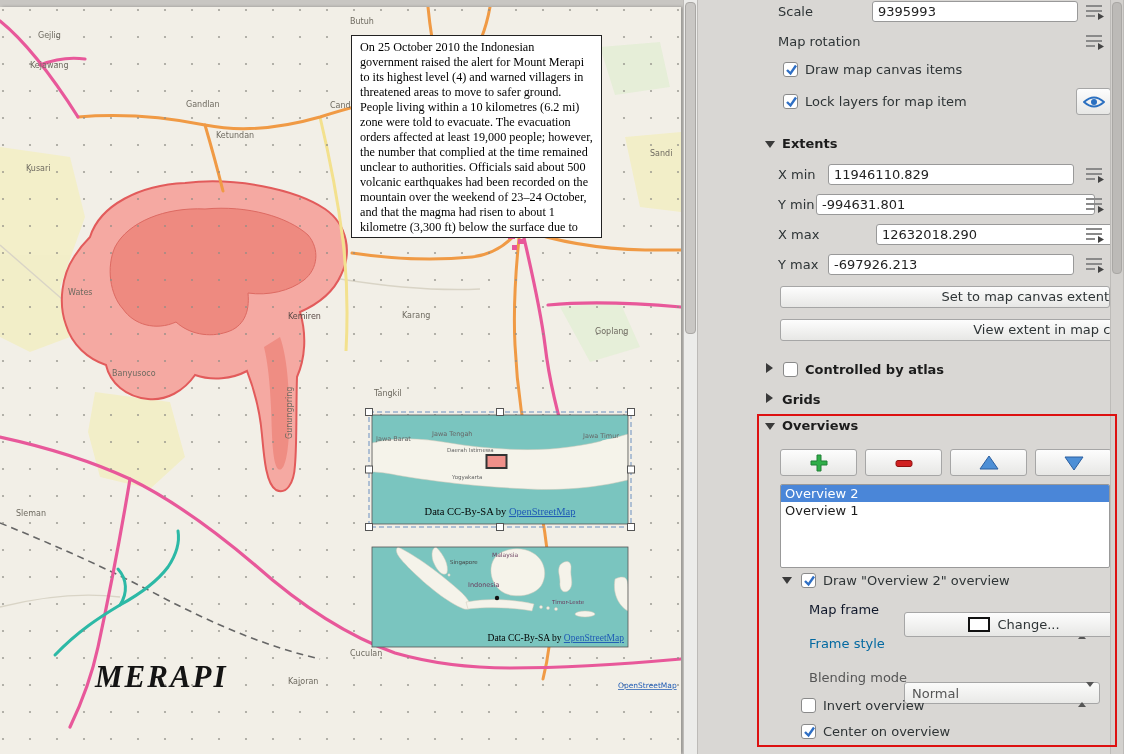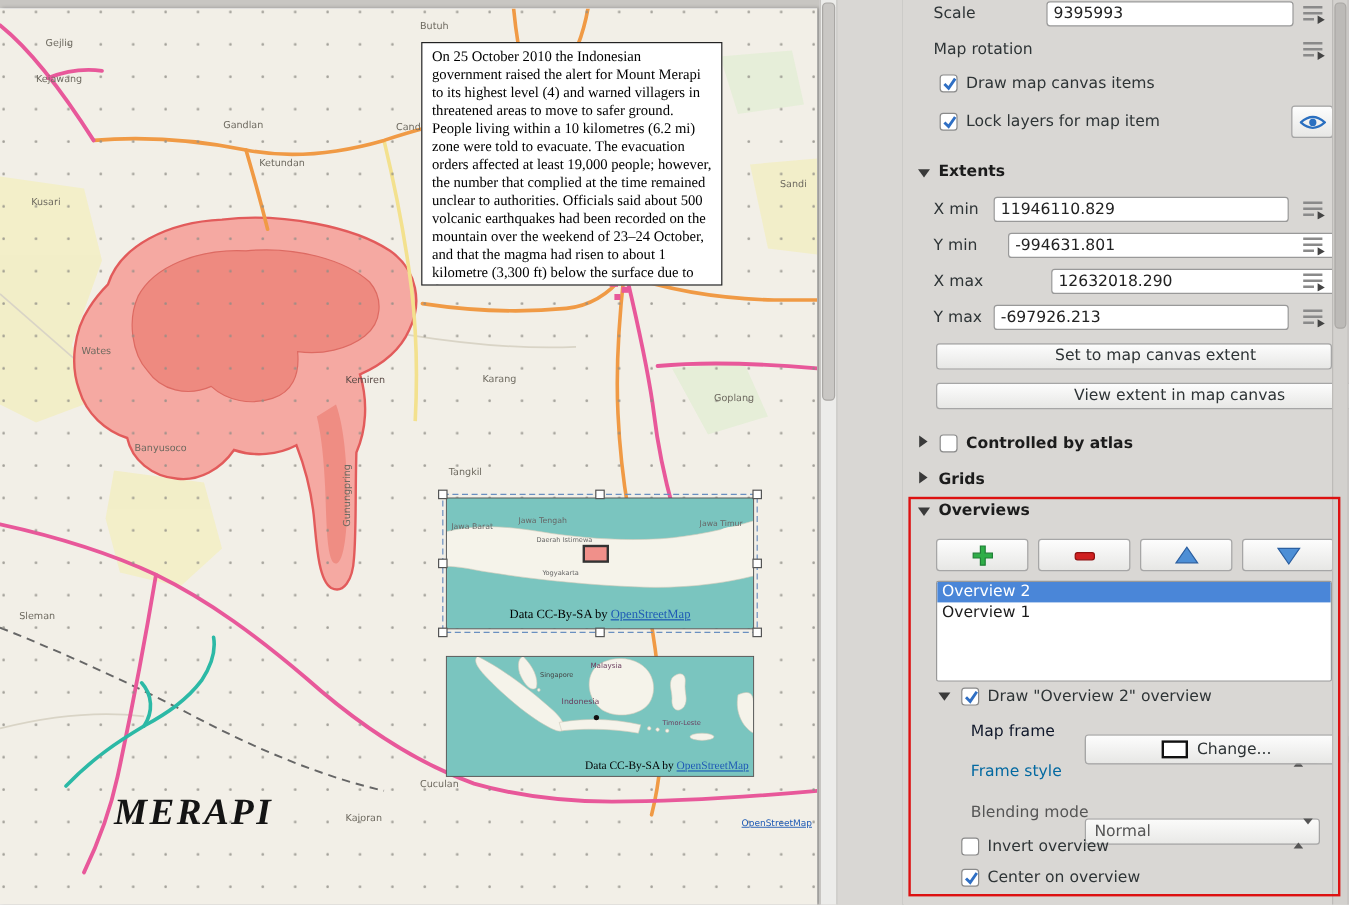--- a/index.html
+++ b/index.html
@@ -36,21 +36,21 @@
   .spin-arrows{position:absolute;right:0;top:0;width:17px;height:100%;border-left:1px solid #bbb;}
   .spin-up{position:absolute;left:4px;top:3px;width:0;height:0;border-left:4px solid transparent;border-right:4px solid transparent;border-bottom:5px solid #444;}
   .spin-down{position:absolute;left:4px;bottom:3px;width:0;height:0;border-left:4px solid transparent;border-right:4px solid transparent;border-top:5px solid #444;}
   .ddicon{position:absolute;width:24px;height:20px;}
   .cbx{position:absolute;width:15px;height:15px;background:#fff;border:1px solid #8a8a8a;border-radius:3px;box-sizing:border-box;}
   .cbx svg{display:none;position:absolute;left:0;top:-1px;}
   .cbx.checked svg{display:block;}
   .tri-down{position:absolute;width:0;height:0;border-left:5px solid transparent;border-right:5px solid transparent;border-top:7px solid #3a3a3a;}
   .tri-right{position:absolute;width:0;height:0;border-top:5px solid transparent;border-bottom:5px solid transparent;border-left:7px solid #3a3a3a;}
   .wbtn{position:absolute;box-sizing:border-box;height:22px;background:linear-gradient(#fdfdfd,#e7e7e5);border:1px solid #a6a6a6;
-    border-radius:3px;font:13px "DejaVu Sans",sans-serif;color:#2e3436;text-align:center;line-height:20px;cursor:default;padding-left:36px;}
+    border-radius:3px;font:13px "DejaVu Sans",sans-serif;color:#2e3436;text-align:right;line-height:20px;cursor:default;padding-left:36px;}
   .icobtn{position:absolute;box-sizing:border-box;width:77px;height:27px;background:linear-gradient(#fdfdfd,#e7e7e5);
     border:1px solid #a6a6a6;border-radius:3px;display:flex;align-items:center;justify-content:center;}
   .listbox{position:absolute;box-sizing:border-box;background:#fff;border:1px solid #999;border-radius:2px;overflow:hidden;}
   .listbox .item{height:17px;line-height:17px;padding-left:4px;font-size:13px;color:#1c1c1c;}
   .listbox .item.sel{background:#4a86d8;color:#fff;}
   .combo{position:absolute;box-sizing:border-box;height:22px;background:linear-gradient(#fbfbfa,#e9e9e7);border:1px solid #a6a6a6;
     border-radius:3px;margin-top:15px;}
   .combo .val{position:absolute;left:7px;top:3px;font-size:13px;color:#555;}
   .combo .arrows{position:absolute;right:5px;top:4px;}
   .combo .arrows .up{width:0;height:0;border-left:4px solid transparent;border-right:4px solid transparent;border-bottom:5px solid #555;margin-bottom:3px;}
@@ -293,21 +293,21 @@
           <g stroke="#8a8a8a" stroke-width="2">
             <line x1="2" y1="4" x2="18" y2="4"></line>
             <line x1="2" y1="9" x2="18" y2="9"></line>
             <line x1="2" y1="14" x2="11" y2="14"></line>
           </g>
           <path d="M14 11 l6 3.5 -6 3.5 z" fill="#444"></path>
         </svg>
     </span>
 
     <span class="lbl" style="left:26px;top:197px">Y min</span>
-    <input class="input" style="left: 88px; top: 194px; width: 279px;" value="-994631.801">
+    <input class="input" style="left: 64px; top: 194px; width: 279px;" value="-994631.801">
     <span class="ddicon" style="left:332px;top:195px">
       <svg width="22" height="18">
           <g stroke="#8a8a8a" stroke-width="2">
             <line x1="2" y1="4" x2="18" y2="4"></line>
             <line x1="2" y1="9" x2="18" y2="9"></line>
             <line x1="2" y1="14" x2="11" y2="14"></line>
           </g>
           <path d="M14 11 l6 3.5 -6 3.5 z" fill="#444"></path>
         </svg>
     </span>

